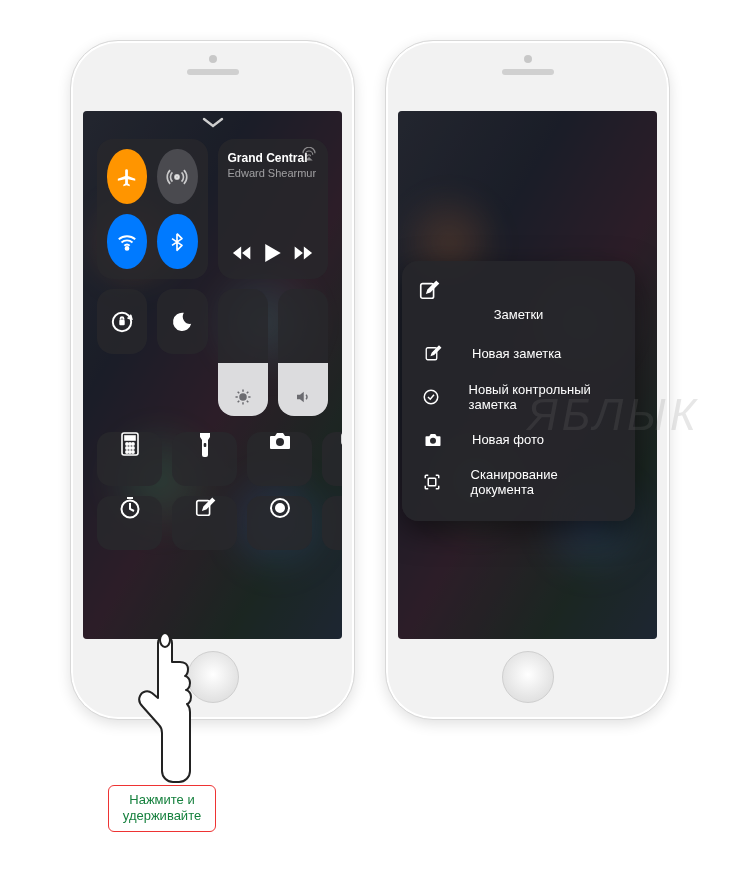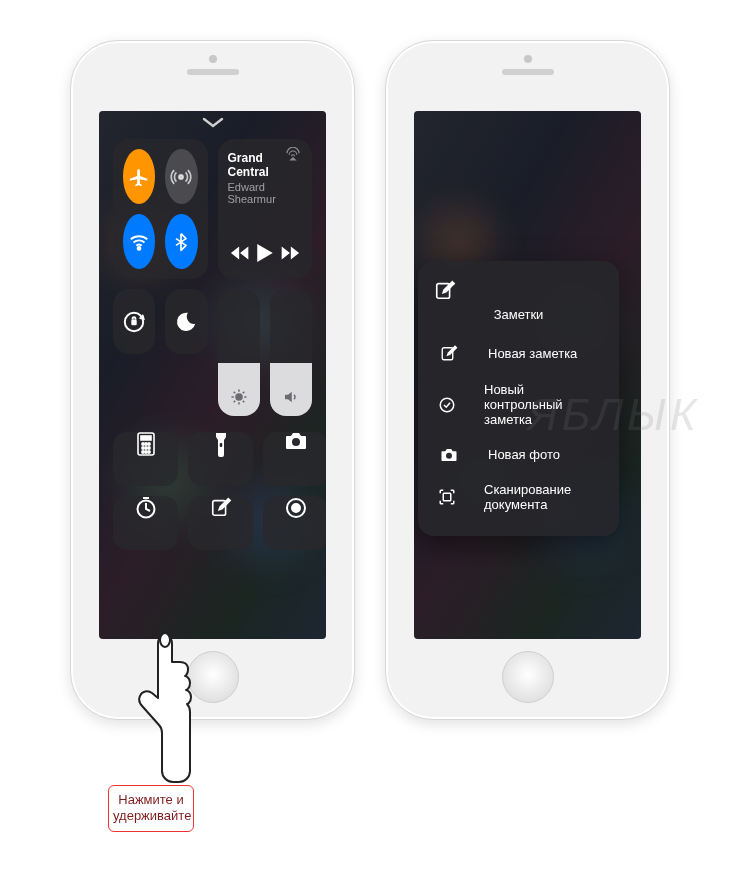--- a/index.html
+++ b/index.html
@@ -18,21 +18,21 @@
     justify-content: center;
   }
   .phone {
     width: 285px;
     height: 680px;
     background: #f2f2f2;
     border-radius: 48px;
     border: 1px solid #d8d8d8;
     box-shadow: 0 4px 14px rgba(0,0,0,.12), inset 0 0 0 2px #fff;
     position: relative;
-    padding: 70px 28px 80px;
+    padding: 70px 12px 80px;
   }
   .speaker {
     position: absolute;
     top: 28px; left: 50%; transform: translateX(-50%);
     width: 52px; height: 6px; border-radius: 4px;
     background: #d0d0d0;
   }
   .camera-dot {
     position: absolute;
     top: 14px; left: 50%; transform: translateX(-50%);
@@ -98,23 +98,23 @@
   }
   .phead{ text-align:center; margin-bottom:12px;}
   .phead .picon{ display:block; margin:0 auto 6px;}
   .ptitle{ font-size:13px;}
   .pitem{ display:flex; align-items:center; gap:28px; padding:10px 4px; font-size:13px;}
   .pitem .ic{ width:22px; display:flex; justify-content:center;}
 
   
   .finger{ position:absolute; left:132px; top:630px; z-index:20; }
   .hint{
-    position:absolute; left:108px; top:785px; width:86px;
+    position:absolute; left:108px; top:785px; width:108px;
     border:1px solid #e33; border-radius:6px; padding:6px 4px;
-    text-align:center; color:#7f1d1d; font-size:13px; line-height:1.25;
+    text-align:center; color:#15803d; font-size:13px; line-height:1.25;
     background:#fff; z-index:20;
   }
   .watermark{
     position:absolute; right:40px; top:390px; z-index:30;
     font-size:44px; letter-spacing:4px; color:rgba(120,120,120,.18);
     font-weight:300; pointer-events:none;font-style:italic;
   }
   svg{ display:block; }
 </style>
 </head>

